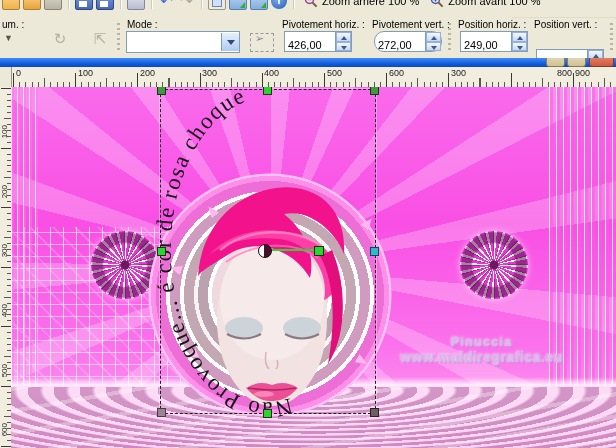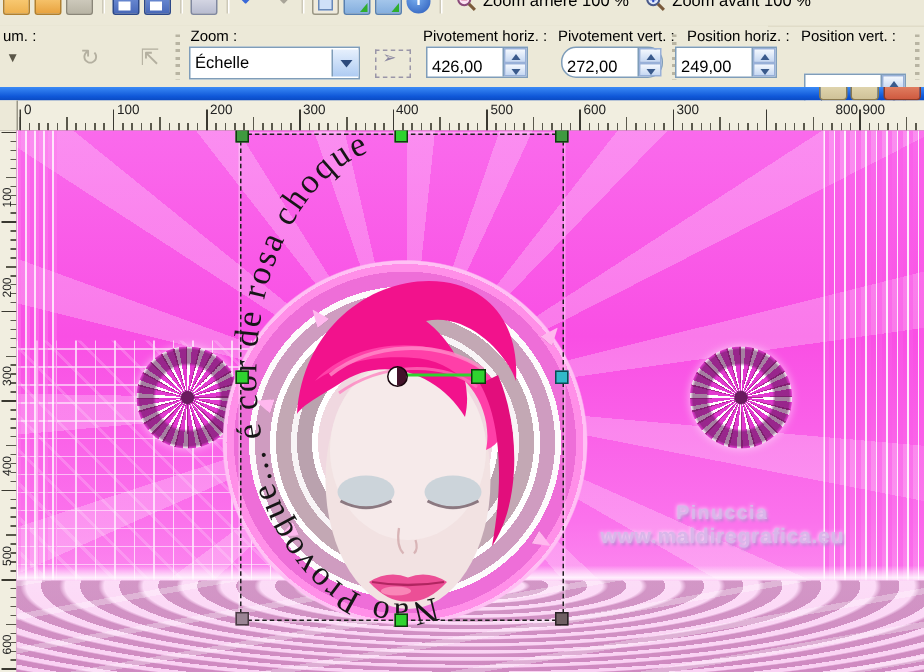--- a/index.html
+++ b/index.html
@@ -189,23 +189,22 @@
     </div>
   </div>
 
   <div id="row2">
     <span class="lbl" style="left:2px;">um. :</span>
     <div style="position:absolute;left:4px;top:16px;width:14px;height:14px;color:#5a5648;font-size:9px;">▼</div>
     <div class="toolbtn-disabled" style="left:48px;">↻</div>
     <div class="toolbtn-disabled" style="left:88px;">⇱</div>
     <div class="grip" style="left:117px;"></div>
 
-    <span class="lbl" style="left:127px;">Zoom :</span>
+    <span class="lbl" style="left:127px;">Mode :</span>
     <div class="combo" style="left:126px;width:112px;">
-      <span class="fieldtext">Échelle</span>
       <div class="combobtn"></div>
     </div>
 
     <div class="deformico"></div>
 
     <span class="lbl" style="left:282px;">Pivotement horiz. :</span>
     <div class="fieldbox" style="left:284px;width:66px;">
       <span class="fieldtext">426,00</span>
       <div class="spinner">
         <div class="spinhalf spin-up"></div>
@@ -218,21 +217,21 @@
       <span class="fieldtext">272,00</span>
       <div class="spinner">
         <div class="spinhalf spin-up"></div>
         <div class="spinhalf spin-dn"></div>
       </div>
     </div>
 
     <div class="grip" style="left:448px;"></div>
 
     <span class="lbl" style="left:458px;">Position horiz. :</span>
-    <div class="fieldbox" style="left:450px;width:66px;">
+    <div class="fieldbox" style="left:460px;width:66px;">
       <span class="fieldtext">249,00</span>
       <div class="spinner">
         <div class="spinhalf spin-up"></div>
         <div class="spinhalf spin-dn"></div>
       </div>
     </div>
 
     <span class="lbl" style="left:534px;">Position vert. :</span>
     <div class="fieldbox" style="left:536px;width:66px;margin-top:18px;">
       <span class="fieldtext">2,00</span>

